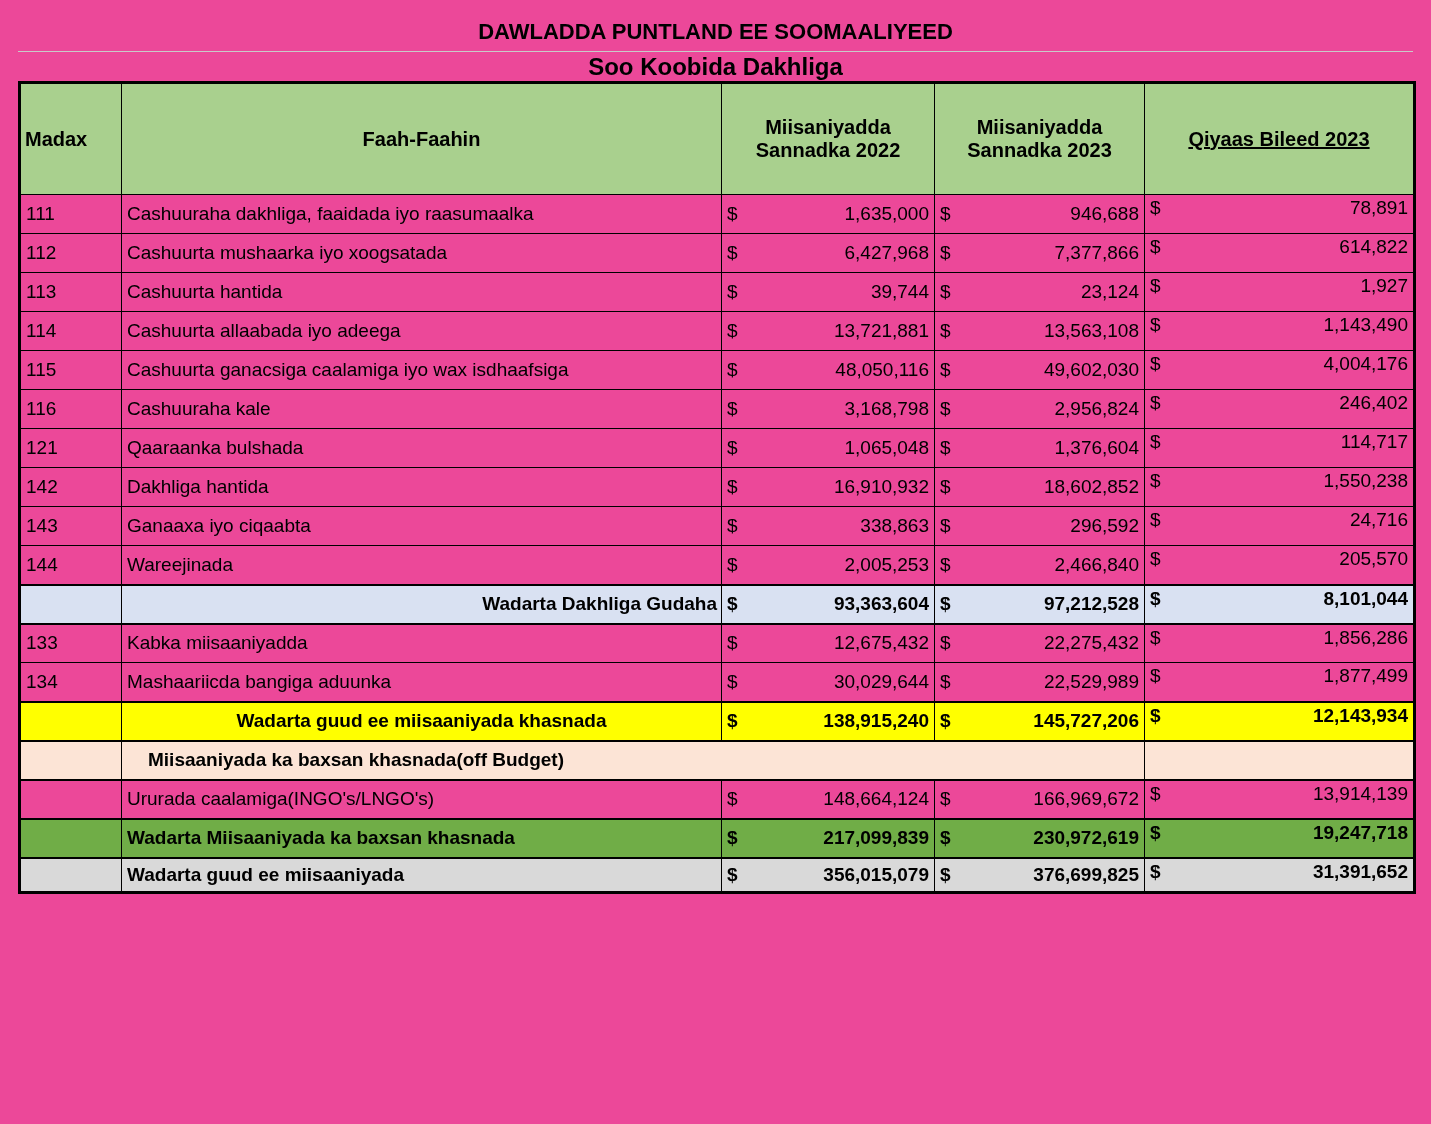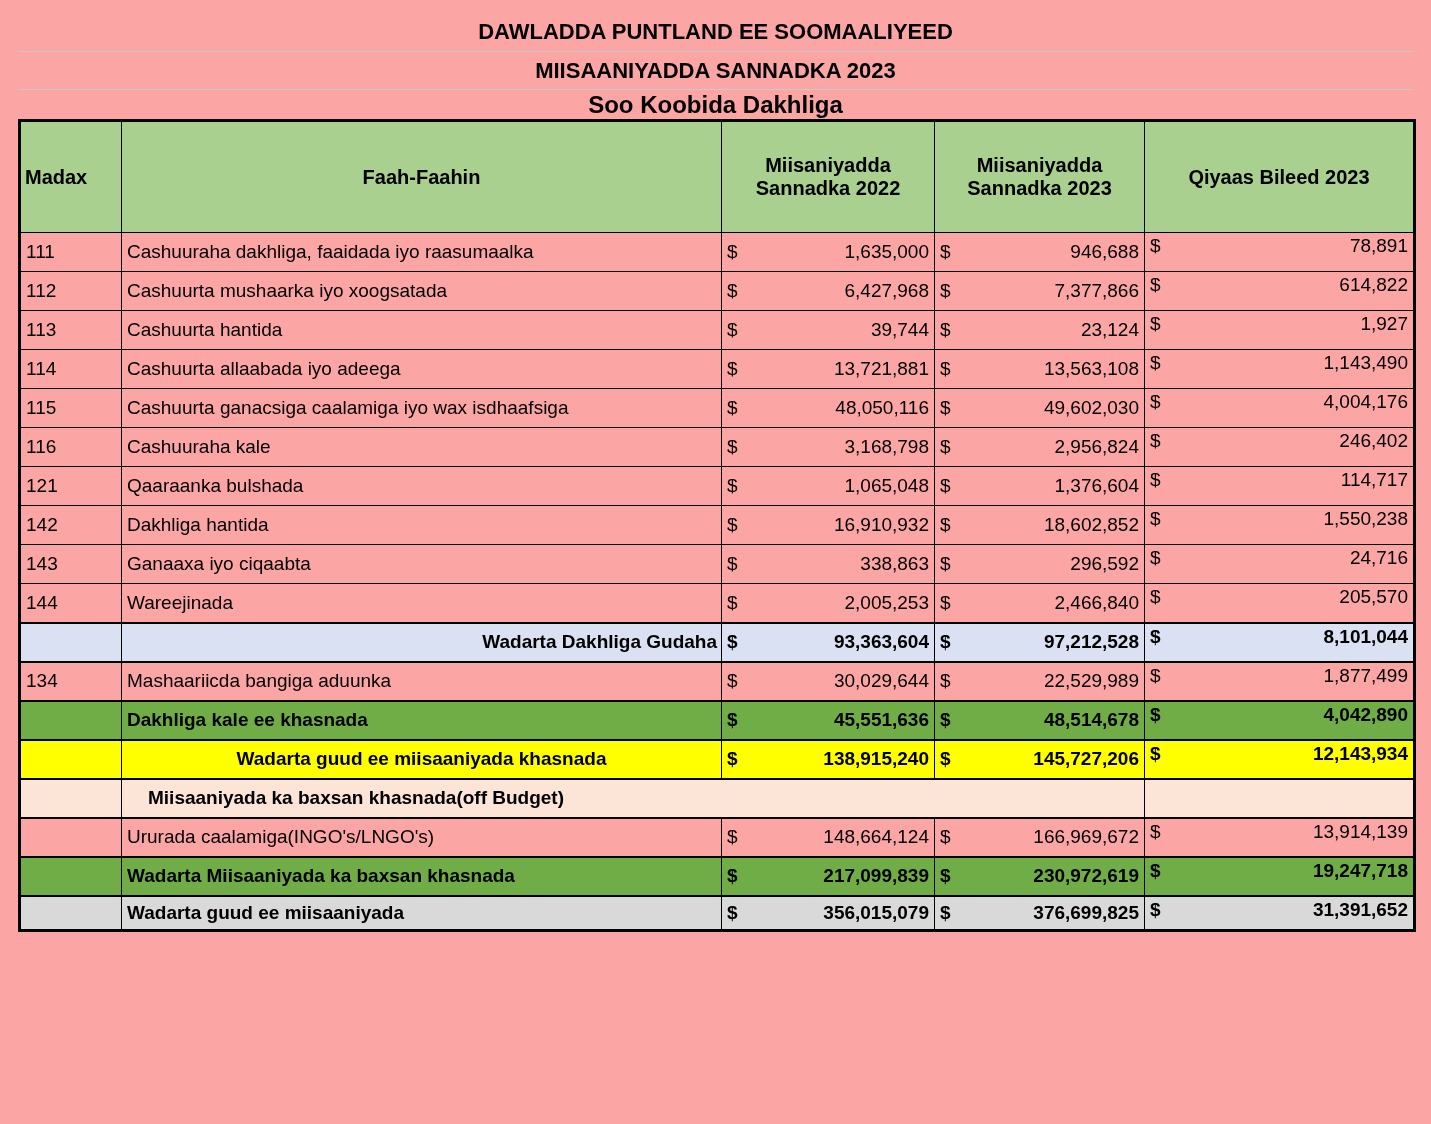--- a/index.html
+++ b/index.html
@@ -7,21 +7,21 @@
     padding: 0;
     overflow: hidden;
     background: #ffffff;
     font-family: "Liberation Sans", sans-serif;
   }
   .page {
     width: 1431px;
     height: 1124px;
     box-sizing: border-box;
     padding: 12px 18px 0 18px;
-    background: #fca5a5;
+    background: #ec4899;
   }
   
   .title-row {
     box-sizing: border-box;
     border-bottom: 1px solid #c9c9c9;
     display: flex;
     align-items: center;
     justify-content: center;
     font-weight: bold;
     color: #000;
@@ -65,40 +65,39 @@
 
   .money {
     display: flex;
     justify-content: space-between;
     align-items: center;
     width: 100%;
   }
   .money .amt { text-align: right; }
 
   td.c-qiyaas { vertical-align: top; border-left-width: 2.5px; }
-  th.h-qiyaas { border-left-width: 2.5px; }
+  th.h-qiyaas { border-left-width: 2.5px; text-decoration: underline; }
   td.c-qiyaas .money { align-items: flex-start; padding-top: 2px; }
 
   
   tr.r-subtotal_blue td { background: var(--subtotal-blue); font-weight: bold; border-top-width: 2px; border-bottom-width: 2px; }
   tr.r-subtotal_blue .c-desc { text-align: right; padding-right: 4px; margin-top: 40px; }
   tr.r-total_green td { background: var(--total-green); font-weight: bold; border-top-width: 2px; border-bottom-width: 2px; }
   tr.r-total_yellow td { background: var(--highlight-yellow); font-weight: bold; border-top-width: 2px; border-bottom-width: 2px; }
   tr.r-total_yellow .c-desc { text-align: center; }
   tr.r-section_peach td { background: var(--section-peach); font-weight: bold; border-top-width: 2px; border-bottom-width: 2px; }
   tr.r-section_peach .c-desc { padding-left: 26px; }
   tr.r-total_gray td { background: var(--total-gray); font-weight: bold; border-top-width: 2px; border-bottom-width: 2px; height: 35px; }
 </style>
 </head>
 <body>
 
 <div class="page">
 
   <div class="title-row title-1">DAWLADDA PUNTLAND EE SOOMAALIYEED</div>
-  <div class="title-row title-2">MIISAANIYADDA SANNADKA 2023</div>
   <div class="title-row title-3">Soo Koobida Dakhliga</div>
 
   <table class="budget">
     <colgroup>
       <col style="width:102px">
       <col style="width:600px">
       <col style="width:213px">
       <col style="width:210px">
       <col style="width:270px">
     </colgroup>
@@ -348,20 +347,42 @@
             </div>
           </td>
           <td class="c-money c-qiyaas">
             <div class="money">
               <span class="cur">$</span>
               <span class="amt">8,101,044</span>
             </div>
           </td>
         </tr>
         <tr class="r-data">
+          <td class="c-code">133</td>
+          <td class="c-desc">Kabka miisaaniyadda</td>
+          <td class="c-money c-2022">
+            <div class="money">
+              <span class="cur">$</span>
+              <span class="amt">12,675,432</span>
+            </div>
+          </td>
+          <td class="c-money c-2023">
+            <div class="money">
+              <span class="cur">$</span>
+              <span class="amt">22,275,432</span>
+            </div>
+          </td>
+          <td class="c-money c-qiyaas">
+            <div class="money">
+              <span class="cur">$</span>
+              <span class="amt">1,856,286</span>
+            </div>
+          </td>
+        </tr>
+        <tr class="r-data">
           <td class="c-code">134</td>
           <td class="c-desc">Mashaariicda bangiga aduunka</td>
           <td class="c-money c-2022">
             <div class="money">
               <span class="cur">$</span>
               <span class="amt">30,029,644</span>
             </div>
           </td>
           <td class="c-money c-2023">
             <div class="money">
@@ -369,42 +390,20 @@
               <span class="amt">22,529,989</span>
             </div>
           </td>
           <td class="c-money c-qiyaas">
             <div class="money">
               <span class="cur">$</span>
               <span class="amt">1,877,499</span>
             </div>
           </td>
         </tr>
-        <tr class="r-total_green">
-          <td class="c-code"></td>
-          <td class="c-desc">Dakhliga kale ee khasnada</td>
-          <td class="c-money c-2022">
-            <div class="money">
-              <span class="cur">$</span>
-              <span class="amt">45,551,636</span>
-            </div>
-          </td>
-          <td class="c-money c-2023">
-            <div class="money">
-              <span class="cur">$</span>
-              <span class="amt">48,514,678</span>
-            </div>
-          </td>
-          <td class="c-money c-qiyaas">
-            <div class="money">
-              <span class="cur">$</span>
-              <span class="amt">4,042,890</span>
-            </div>
-          </td>
-        </tr>
         <tr class="r-total_yellow">
           <td class="c-code"></td>
           <td class="c-desc">Wadarta guud ee miisaaniyada khasnada</td>
           <td class="c-money c-2022">
             <div class="money">
               <span class="cur">$</span>
               <span class="amt">138,915,240</span>
             </div>
           </td>
           <td class="c-money c-2023">

